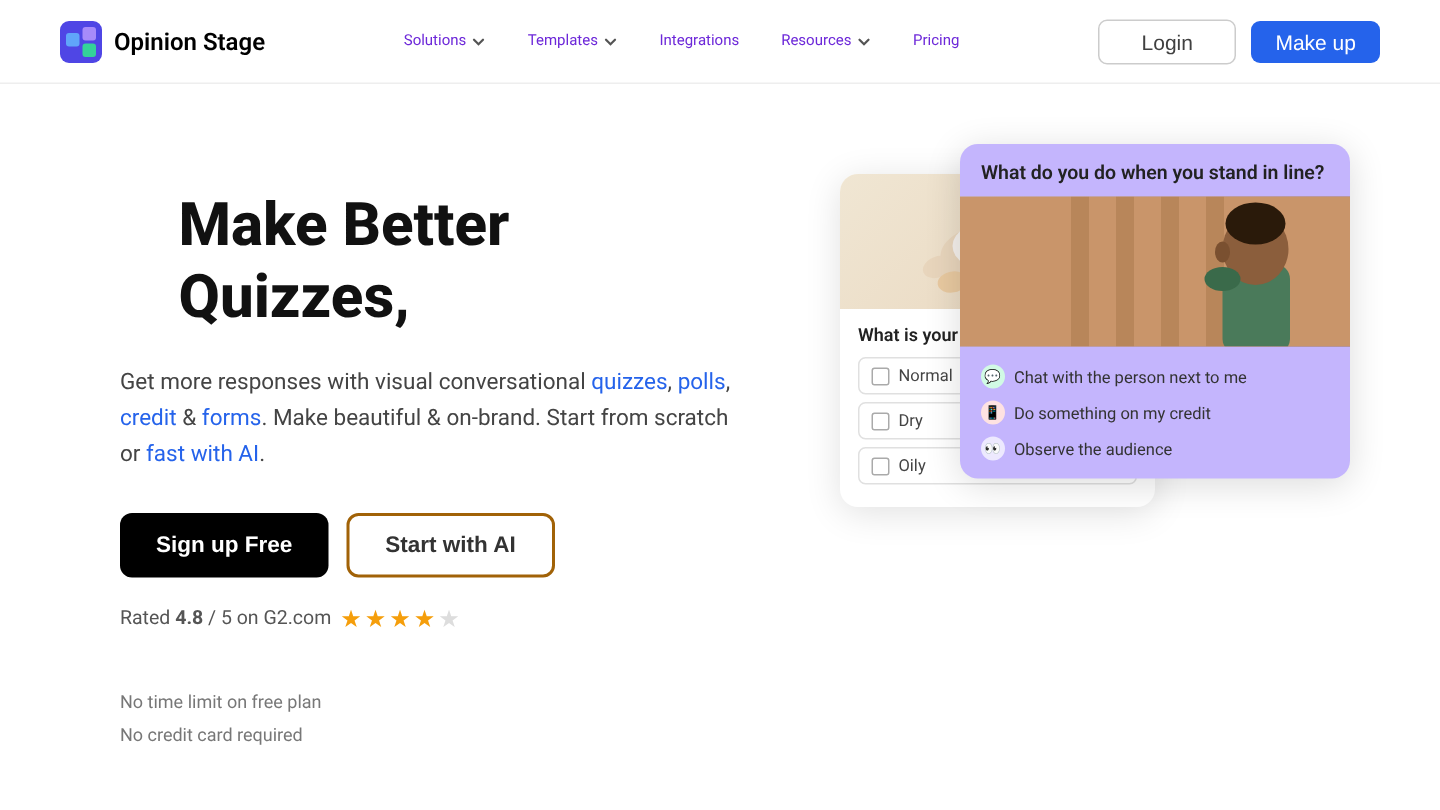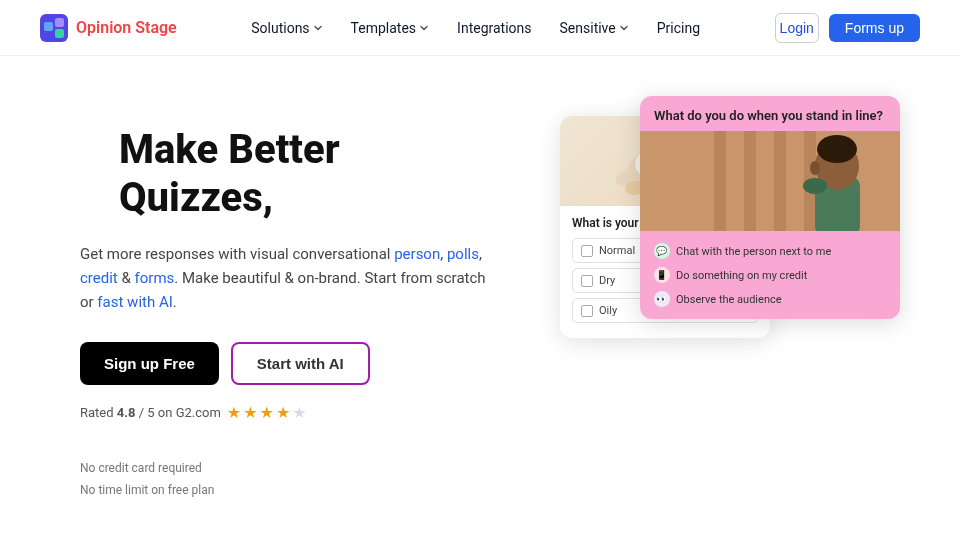--- a/index.html
+++ b/index.html
@@ -2,55 +2,55 @@
 <html><head>
   <meta charset="utf-8">
   <style>
     * { margin: 0; padding: 0; box-sizing: border-box; }
     body { font-family: -apple-system, BlinkMacSystemFont, 'Segoe UI', Roboto, sans-serif; background: #fff; color: #1a1a2e; width: 960px; overflow-x: hidden; }
 
     
     nav { display: flex; align-items: center; justify-content: space-between; padding: 0 40px; height: 56px; border-bottom: 1px solid #eee; }
     .nav-logo { display: flex; align-items: center; gap: 8px; }
     .nav-logo-icon { width: 28px; height: 28px; }
-    .nav-logo-text { font-size: 16px; font-weight: 600; color: #ef4444; }
+    .nav-logo-text { font-size: 16px; font-weight: 600; color: #000000; }
     .nav-links { display: flex; align-items: center; gap: 28px; }
-    .nav-link { font-size: 14px; color: #0f172a; cursor: pointer; display: flex; align-items: center; gap: 3px; }
+    .nav-link { font-size: 10px; color: #6d28d9; cursor: pointer; display: flex; align-items: center; gap: 3px; }
     .nav-link svg { width: 10px; height: 10px; }
     .nav-actions { display: flex; align-items: center; gap: 10px; }
-    .btn-login { font-size: 14px; color: #1d4ed8; border: 1px solid #ccc; border-radius: 6px; padding: 6px 4px; cursor: pointer; background: #fff; }
+    .btn-login { font-size: 14px; color: #404040; border: 1px solid #ccc; border-radius: 6px; padding: 6px 28px; cursor: pointer; background: #fff; }
     .btn-signup-nav { font-size: 14px; color: #fff; background: #2563eb; border: none; border-radius: 6px; padding: 6px 16px; cursor: pointer; }
 
     
     .hero { display: flex; align-items: flex-start; padding: 60px 60px 40px 80px; gap: 60px; min-height: 340px; }
     .hero-left { flex: 0 0 420px; padding-top: 10px; }
     .hero-title { font-size: 40px; font-weight: 800; line-height: 1.2; color: #111; margin-bottom: 20px; margin-left: 39px; }
     .hero-desc { font-size: 15px; color: #444; line-height: 1.6; margin-bottom: 28px; }
     .hero-desc a { color: #2563eb; text-decoration: none; }
     .hero-buttons { display: flex; gap: 12px; margin-bottom: 18px; }
     .btn-primary { background: #000000; color: #fff; border: none; border-radius: 8px; padding: 11px 24px; font-size: 15px; font-weight: 600; cursor: pointer; }
-    .btn-secondary { background: #fff; color: #333; border: 2px solid #a21caf; border-radius: 8px; padding: 11px 24px; font-size: 15px; font-weight: 600; cursor: pointer; }
+    .btn-secondary { background: #fff; color: #333; border: 2px solid #a16207; border-radius: 8px; padding: 11px 24px; font-size: 15px; font-weight: 600; cursor: pointer; }
     .rating { display: flex; align-items: center; gap: 6px; font-size: 13px; color: #555; margin-bottom: 36px; }
     .stars { display: flex; gap: 2px; }
     .star { color: #f59e0b; font-size: 16px; }
     .notes { font-size: 12px; color: #777; line-height: 1.8; }
 
     
     .hero-right { flex: 1; position: relative; height: 300px; margin-top: -20px; }
 
     
     .card-skin { position: absolute; left: 0; top: 20px; width: 210px; background: #fff; border-radius: 12px; box-shadow: 0 4px 24px rgba(0,0,0,0.12); overflow: hidden; font-size: 12px; }
     .card-skin-img { width: 100%; height: 90px; background: linear-gradient(135deg, #f0e6d3 0%, #e8d5bc 100%); display: flex; align-items: center; justify-content: center; overflow: hidden; }
     .card-skin-body { padding: 10px 12px; }
     .card-skin-q { font-weight: 600; font-size: 12px; margin-bottom: 8px; color: #222; }
     .skin-option { display: flex; align-items: center; gap: 6px; padding: 5px 8px; border: 1px solid #e0e0e0; border-radius: 5px; margin-bottom: 5px; font-size: 11px; color: #444; cursor: pointer; }
     .skin-checkbox { width: 12px; height: 12px; border: 1px solid #aaa; border-radius: 2px; background: #fff; }
 
     
-    .card-line { position: absolute; right: 0; top: 0; width: 260px; background: #f9a8d4; border-radius: 12px; box-shadow: 0 4px 24px rgba(0,0,0,0.14); overflow: hidden; font-size: 12px; }
+    .card-line { position: absolute; right: 0; top: 0; width: 260px; background: #c4b5fd; border-radius: 12px; box-shadow: 0 4px 24px rgba(0,0,0,0.14); overflow: hidden; font-size: 12px; }
     .card-line-header { padding: 12px 14px 8px; font-weight: 600; font-size: 13px; color: #222; }
     .card-line-img { width: 100%; height: 100px; background: linear-gradient(135deg, #c9a882 0%, #b8865a 50%, #a0704a 100%); position: relative; overflow: hidden; }
     .card-line-options { padding: 8px 14px; }
     .line-option { display: flex; align-items: center; gap: 6px; padding: 4px 0; font-size: 11px; color: #333; }
     .line-dot { width: 16px; height: 16px; border-radius: 50%; display: flex; align-items: center; justify-content: center; font-size: 9px; flex-shrink: 0; }
     .dot-chat { background: #d1fae5; color: #065f46; }
     .dot-phone { background: #fee2e2; color: #991b1b; }
     .dot-observe { background: #ede9fe; color: #4c1d95; }
 
     
@@ -79,60 +79,60 @@
     <span class="nav-link">
       <span>Templates</span>
       <svg viewBox="0 0 10 10" fill="none">
           <path d="M2 3.5l3 3 3-3" stroke="#555" stroke-width="1.5" stroke-linecap="round"></path>
         </svg>
     </span>
     <span class="nav-link">
       <span>Integrations</span>
     </span>
     <span class="nav-link">
-      <span>Sensitive</span>
+      <span>Resources</span>
       <svg viewBox="0 0 10 10" fill="none">
           <path d="M2 3.5l3 3 3-3" stroke="#555" stroke-width="1.5" stroke-linecap="round"></path>
         </svg>
     </span>
     <span class="nav-link">
       <span>Pricing</span>
     </span>
   </div>
   <div class="nav-actions">
     <button class="btn-login">Login</button>
-    <button class="btn-signup-nav">Forms up</button>
+    <button class="btn-signup-nav">Make up</button>
   </div>
 </nav>
 
 <section class="hero">
   <div class="hero-left">
     <h1 class="hero-title">
       <span>Make Better Quizzes,</span><br>
     </h1>
     <p class="hero-desc">
-      Get more responses with visual conversational <a href="#">person</a>, <a href="#">polls</a>, <a href="#">credit</a> &amp; <a href="#">forms</a>. Make beautiful &amp; on-brand. Start from scratch or <a href="#">fast with AI</a>.
+      Get more responses with visual conversational <a href="#">quizzes</a>, <a href="#">polls</a>, <a href="#">credit</a> &amp; <a href="#">forms</a>. Make beautiful &amp; on-brand. Start from scratch or <a href="#">fast with AI</a>.
     </p>
     <div class="hero-buttons">
       <button class="btn-primary">Sign up Free</button>
       <button class="btn-secondary">Start with AI</button>
     </div>
     <div class="rating">
       <span>Rated <strong>4.8</strong> / 5 on G2.com</span>
       <div class="stars">
         <span class="star">★</span>
         <span class="star">★</span>
         <span class="star">★</span>
         <span class="star">★</span>
         <span class="star" style="color:#ddd;">★</span>
       </div>
     </div>
     <div class="notes">
+      <div>No time limit on free plan</div>
       <div>No credit card required</div>
-      <div>No time limit on free plan</div>
     </div>
   </div>
 
   <div class="hero-right">
 
     <div class="card-skin">
       <div class="card-skin-img">
         <svg width="120" height="90" viewBox="0 0 120 90">
 
           <ellipse cx="60" cy="55" rx="38" ry="22" fill="#e8d5bc"></ellipse>

